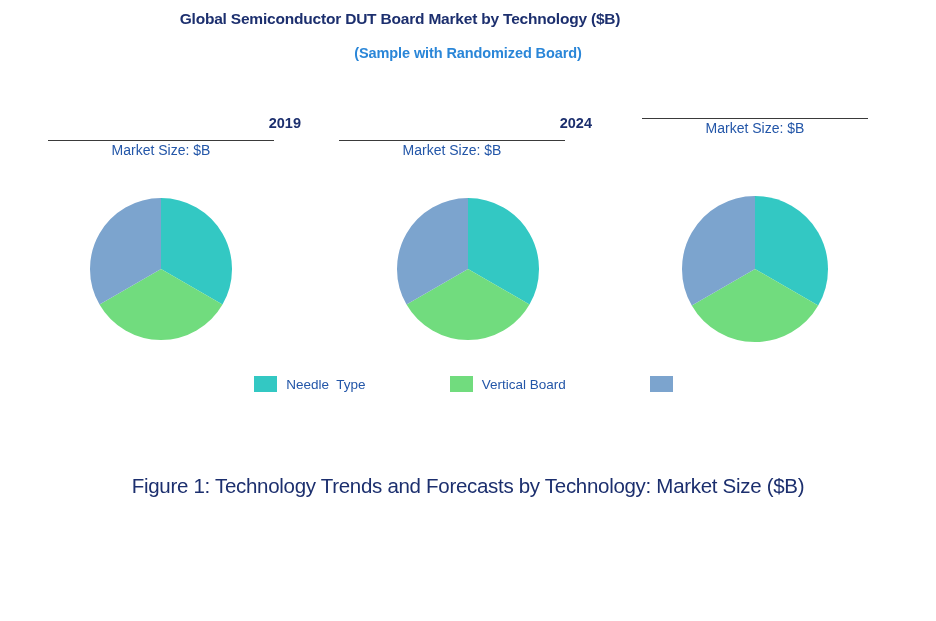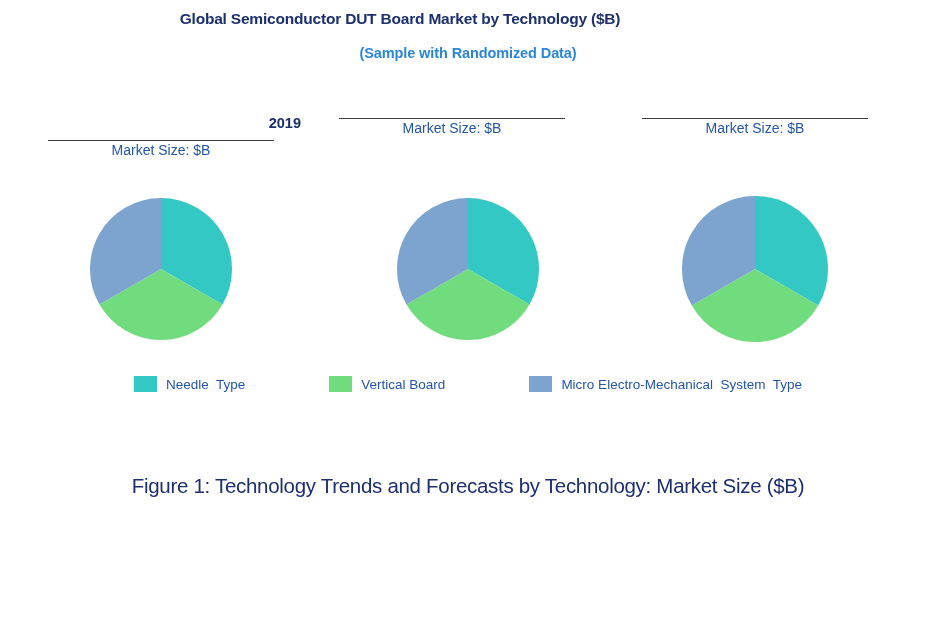--- a/index.html
+++ b/index.html
@@ -110,29 +110,30 @@
     text-align: center;
     font-size: 20.5px;
     color: #1c2f6e;
     letter-spacing: -0.3px;
   }
 </style>
 </head>
 <body>
 
 <div class="title">Global Semiconductor DUT Board Market by Technology ($B)</div>
-<div class="subtitle">(Sample with Randomized Data)</div>
+<div class="subtitle">(Sample with Randomized Board)</div>
 
 <div class="col col-1">
   <div class="col-year">2019</div>
   <div class="col-rule"></div>
   <div class="col-measure">Market Size: $B</div>
 </div>
 
 <div class="col col-2">
+  <div class="col-year">2024</div>
   <div class="col-rule"></div>
   <div class="col-measure">Market Size: $B</div>
 </div>
 
 <div class="col col-3">
   <div class="col-rule"></div>
   <div class="col-measure">Market Size: $B</div>
 </div>
 
 <div class="pie-wrap" id="pie-wrap-0" style="left:90px; top:198px;">
@@ -161,17 +162,16 @@
   <div class="legend-item">
     <span class="legend-swatch" id="sw-0" style="background: rgb(51, 200, 195);"></span>
     <span class="legend-label">Needle  Type</span>
   </div>
   <div class="legend-item">
     <span class="legend-swatch" id="sw-1" style="background: rgb(113, 220, 126);"></span>
     <span class="legend-label">Vertical Board</span>
   </div>
   <div class="legend-item">
     <span class="legend-swatch" id="sw-2" style="background: rgb(124, 164, 206);"></span>
-    <span class="legend-label">Micro Electro-Mechanical  System  Type</span>
   </div>
 </div>
 
 <div class="caption">Figure 1: Technology Trends and Forecasts by Technology: Market Size ($B)</div>
 
 </body></html>

